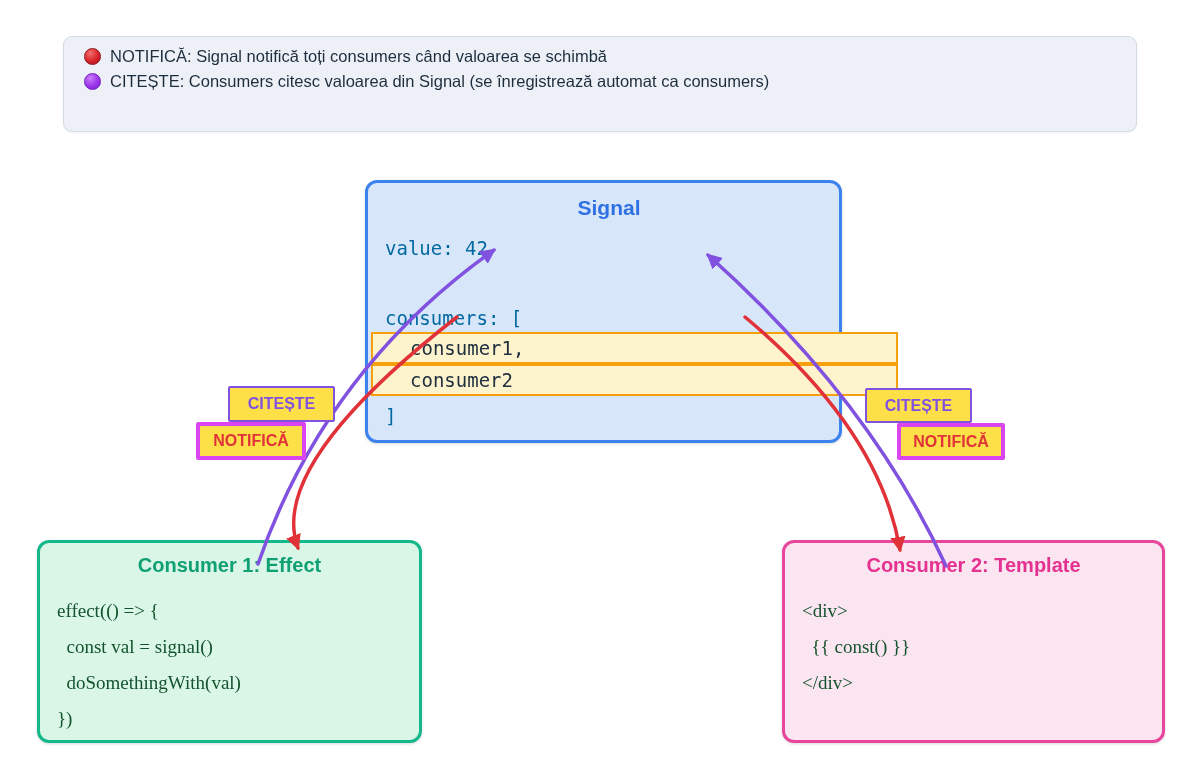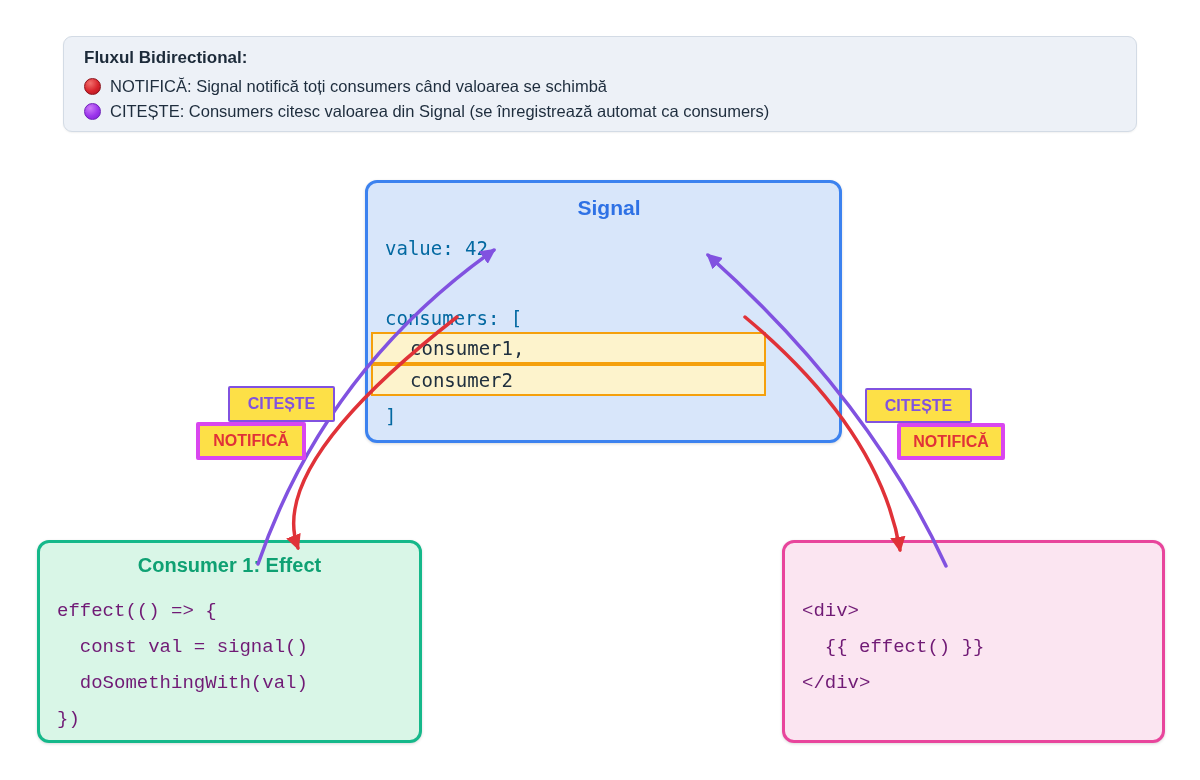--- a/index.html
+++ b/index.html
@@ -26,34 +26,34 @@
   .box-title { text-align:center; font-weight:bold; }
 
   .signal-box { left:365px; top:180px; width:477px; height:263px; background:#d8e6fa; border:3px solid #3c82ef; }
   .signal-title { font-size:21px; color:#2e71e5; margin-top:13px;padding-left:11px; }
 
   .code { position:absolute; font-family:"DejaVu Sans Mono","Liberation Mono",monospace; font-size:19px; color:#0369a1; white-space:pre; }
   .sig-value     { left:17px; top:54px; }
   .sig-open      { left:17px; top:124px; }
   .sig-close     { left:17px; top:222px; }
 
-  .hl-rows { position:absolute; left:3px; top:149px; width:395px; }
+  .hl-rows { position:absolute; left:3px; top:149px; width:527px; }
   .hl-row {
     box-sizing:border-box; height:32px; background:#fdf3cc; border:2px solid #f5a00c;
     display:flex; align-items:center; padding-left:37px;
     font-family:"DejaVu Sans Mono","Liberation Mono",monospace; font-size:19px; color:#20303f; white-space:pre;
   }
 
   .consumer1-box { left:37px; top:540px; width:385px; height:203px; background:#d9f6e7; border:3px solid #15b88a; }
   .consumer1-title { font-size:20px; color:#0fa173; margin-top:11px; }
   .consumer2-box { left:782px; top:540px; width:383px; height:203px; background:#fbe5f1; border:3px solid #e8459c; }
   .consumer2-title { font-size:20px; color:#e53190; margin-top:11px; }
 
   .code-block { position:absolute; left:17px; top:50px; }
-  .code-line { font-family:Liberation Mono, monospace; font-size:19px; color:#701a75; white-space:pre; line-height:36px; }
+  .code-line { font-family:Liberation Serif, serif; font-size:19px; color:#14532d; white-space:pre; line-height:36px; }
 
   
   .arrows { position:absolute; left:0; top:0; z-index:4; pointer-events:none; }
 
   
   .edge-label {
     position:absolute; box-sizing:border-box; display:flex; align-items:center; justify-content:center;
     background:#fde047; font-weight:bold; font-size:16px; border-radius:2px; z-index:5;
   }
   .edge-purple { border:2px solid #8152e0; color:#8152e0; }
@@ -62,21 +62,20 @@
   .lbl-left-notifica  { left:196px; top:422px; width:110px; height:38px; z-index:6; }
   .lbl-right-citeste  { left:865px; top:388px; width:107px; height:35px; z-index:6; }
   .lbl-right-notifica { left:897px; top:423px; width:108px; height:37px; }
 </style>
 </head>
 <body>
 
 <div class="canvas">
 
   <section class="legend-panel">
-    <div class="legend-title">Fluxul Bidirectional:</div>
     <div class="legend-row">
       <span class="dot dot-red"></span>
       <span>NOTIFICĂ: Signal notifică toți consumers când valoarea se schimbă</span>
     </div>
     <div class="legend-row">
       <span class="dot dot-purple"></span>
       <span>CITEȘTE: Consumers citesc valoarea din Signal (se înregistrează automat ca consumers)</span>
     </div>
   </section>
 
@@ -95,23 +94,24 @@
     <div class="box-title consumer1-title">Consumer 1: Effect</div>
     <div class="code-block">
       <div class="code-line">effect(() =&gt; {</div>
       <div class="code-line">  const val = signal()</div>
       <div class="code-line">  doSomethingWith(val)</div>
       <div class="code-line">})</div>
     </div>
   </section>
 
   <section class="box consumer2-box">
+    <div class="box-title consumer2-title">Consumer 2: Template</div>
     <div class="code-block">
       <div class="code-line">&lt;div&gt;</div>
-      <div class="code-line">  {{ effect() }}</div>
+      <div class="code-line">  {{ const() }}</div>
       <div class="code-line">&lt;/div&gt;</div>
     </div>
   </section>
 
   <svg class="arrows" width="1200" height="780" viewBox="0 0 1200 780">
     <defs>
       <marker id="head-purple" viewBox="0 0 10 10" refX="8.5" refY="5" markerWidth="4.4" markerHeight="4.4" orient="auto">
         <path d="M0,0 L10,5 L0,10 z" fill="#8152e0"></path>
       </marker>
       <marker id="head-red" viewBox="0 0 10 10" refX="8.5" refY="5" markerWidth="4.4" markerHeight="4.4" orient="auto">

